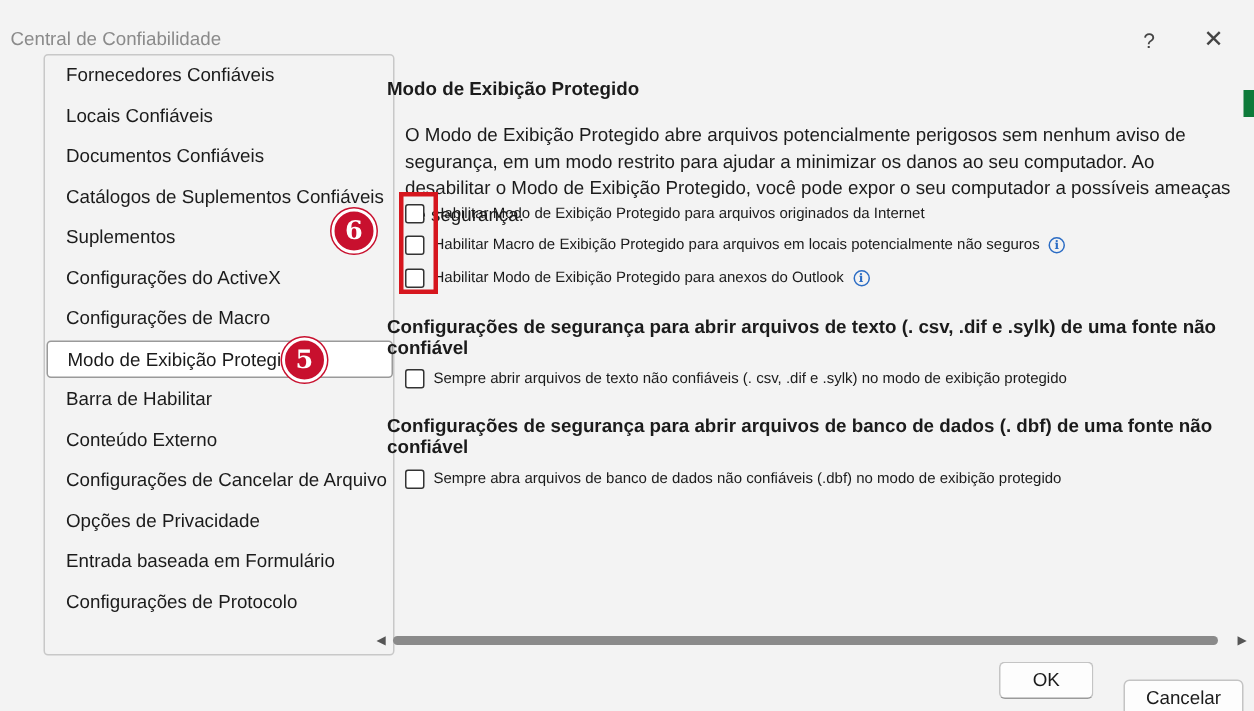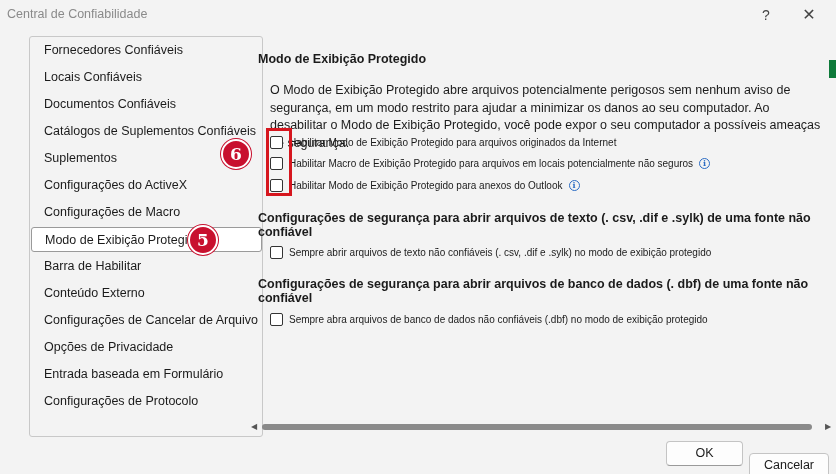--- a/index.html
+++ b/index.html
@@ -1,19 +1,19 @@
 <!DOCTYPE html>
 <html><head>
 <meta charset="utf-8">
 <style>
   * { box-sizing: border-box; margin: 0; padding: 0; }
   html, body { width: 836px; height: 474px; overflow: hidden; background: #f3f3f3; }
   body { font-family: "Liberation Sans", "DejaVu Sans", sans-serif; font-size: 12.5px; color: #1b1b1b; position: relative; }
 
-  .titlebar { position: absolute; left: 0; top: 0; width: 836px; height: 30px; background: #f3f3f3; }
+  .titlebar { position: absolute; left: 0; top: 12px; width: 836px; height: 30px; background: #f3f3f3; }
   .title { position: absolute; left: 7px; top: 7px; font-size: 12.5px; color: #8a8a8a; }
   .help-btn { position: absolute; left: 754px; top: 4px; width: 24px; height: 22px; font-size: 14px; color: #444; text-align: center; line-height: 22px; cursor: pointer; }
   .close-btn { position: absolute; left: 796px; top: 4px; width: 26px; height: 22px; font-size: 16px; color: #444; text-align: center; line-height: 22px; cursor: pointer; }
   .green-edge { position: absolute; left: 829px; top: 60px; width: 7px; height: 18px; background: #0e7a3a; }
 
   .sidebar { position: absolute; left: 4px; top: 36px; width: 234px; height: 401px; background: #f3f3f3; border: 1px solid #c8c8c8; border-radius: 3px; margin-left: 25px; }
   .nav-item { position: absolute; left: 1px; width: 231px; height: 25px; line-height: 25px; padding-left: 13px; font-size: 12.5px; color: #1b1b1b; cursor: pointer; }
   .nav-item.selected { background: #ffffff; border: 1px solid #9a9a9a; border-radius: 3px; }
 
   .badge { position: absolute; width: 30px; height: 30px; border-radius: 50%; background: #c8102e; color: #fff; font-weight: bold; font-size: 17px; text-align: center; line-height: 26px; border: 2px solid #fff; box-shadow: 0 0 0 1px #c8102e; font-family: "DejaVu Serif", serif; }
@@ -25,21 +25,21 @@
   .checkbox { width: 13px; height: 13px; border: 1px solid #333; background: #fff; border-radius: 2px; margin-right: 6px; flex: 0 0 13px; }
   .opt-label { font-size: 10px; color: #1b1b1b; white-space: nowrap; }
   .info-icon { display: inline-block; width: 11px; height: 11px; border: 1px solid #2b6cc4; border-radius: 50%; color: #2b6cc4; font-size: 8px; line-height: 9px; text-align: center; margin-left: 6px; font-weight: bold; font-family: "DejaVu Serif", serif; }
   .highlight-box { position: absolute; left: 266px; top: 128px; width: 26px; height: 68px; border: 3px solid #d6161e; }
 
   .hscroll { position: absolute; left: 248px; top: 421px; width: 586px; height: 12px; }
   .scroll-arrow { position: absolute; top: 0; width: 12px; height: 12px; font-size: 8px; color: #555; text-align: center; line-height: 12px; cursor: pointer; }
   .scroll-thumb { position: absolute; left: 14px; top: 3px; width: 550px; height: 6px; background: #8a8a8a; border-radius: 3px; cursor: pointer; }
 
   .btn { position: absolute; top: 441px; height: 25px; background: #fdfdfd; border: 1px solid #c4c4c4; border-radius: 4px; font-size: 12.5px; text-align: center; line-height: 23px; color: #1b1b1b; cursor: pointer; }
-  .btn.ok { left: 666px; width: 77px; border-bottom: 1px solid #9a9a9a; }
+  .btn.ok { left: 666px; width: 63px; border-bottom: 1px solid #9a9a9a; }
   .btn.cancel { left: 749px; width: 80px; margin-top: 12px; }
 </style>
 </head>
 <body>
 
 <div class="titlebar">
   <span class="title">Central de Confiabilidade</span>
   <div class="help-btn">?</div>
   <div class="close-btn">✕</div>
 </div>

